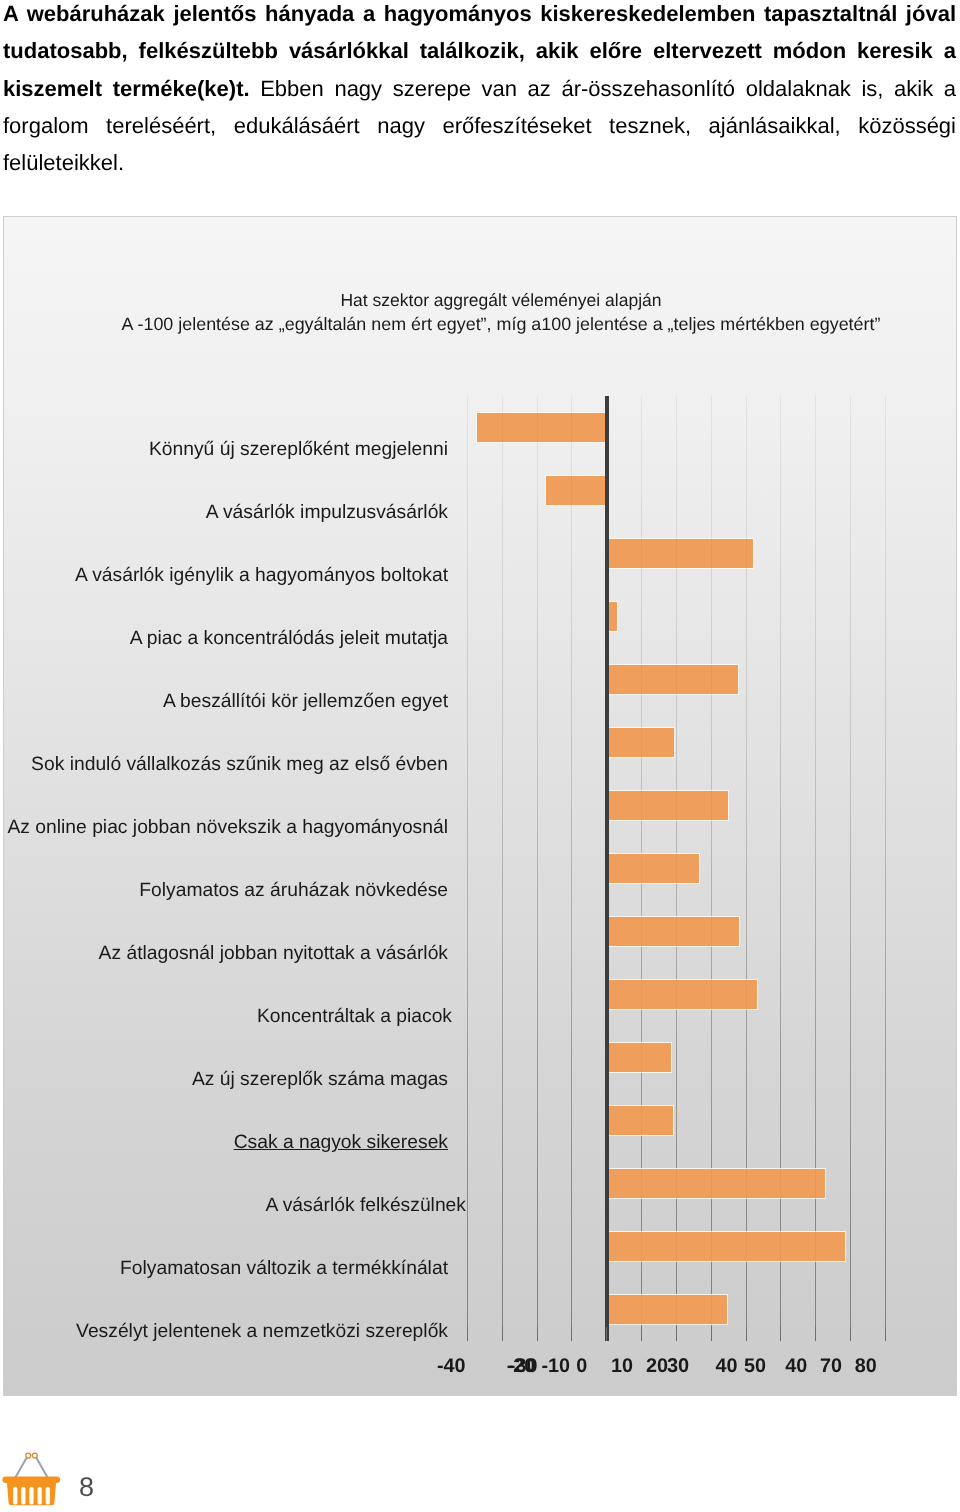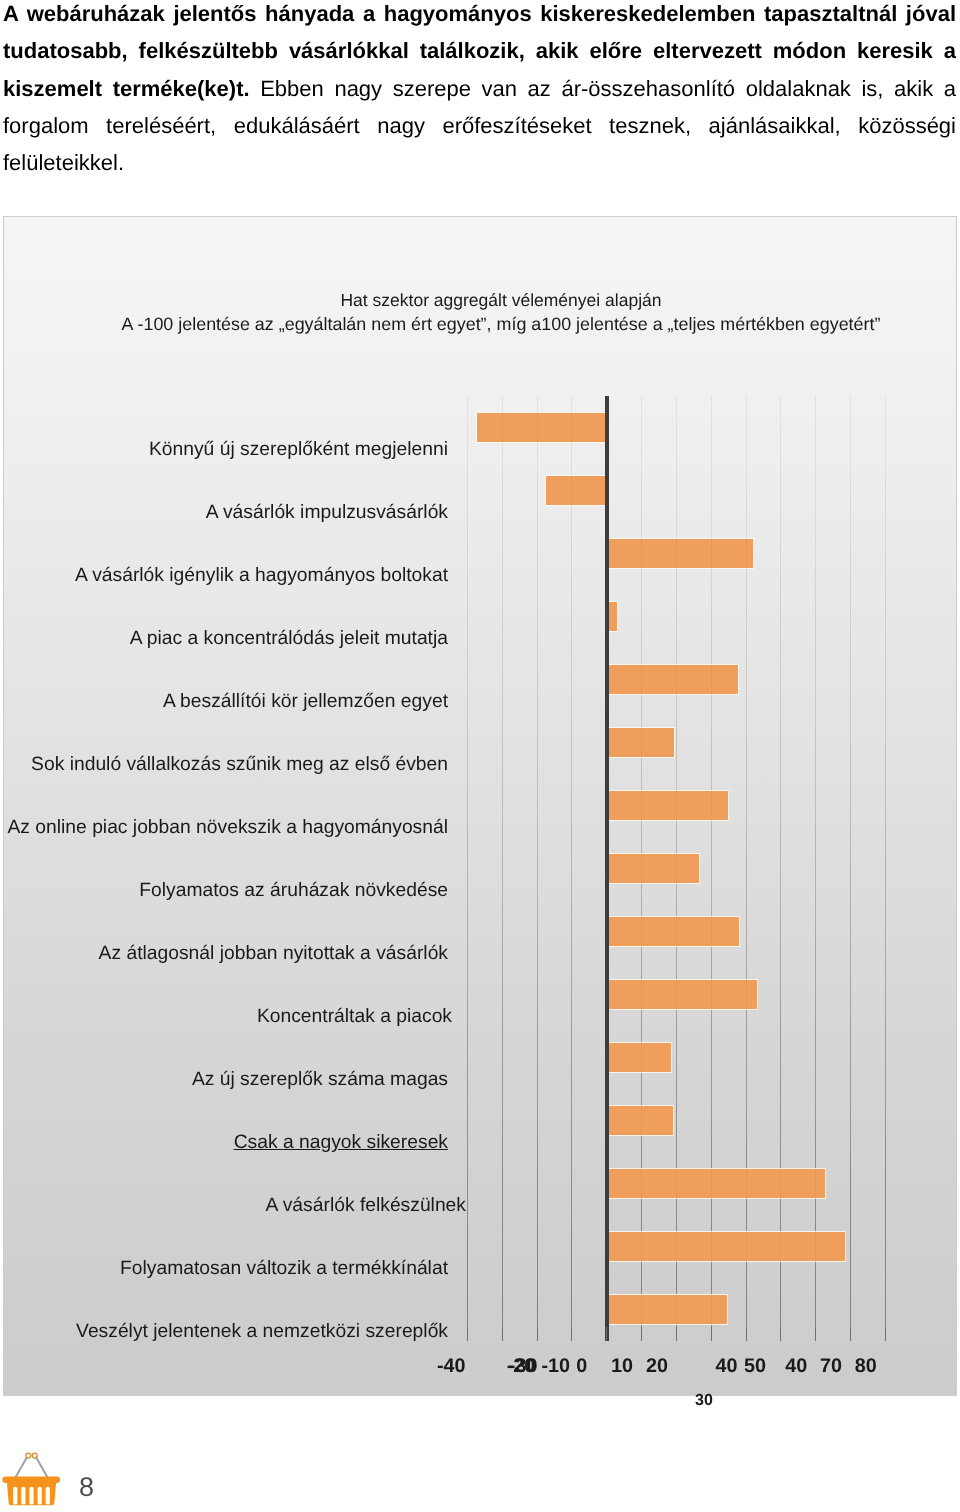--- a/index.html
+++ b/index.html
@@ -159,21 +159,21 @@
         <div class="ticklabel" style="left: 502.633px; width: 84px; top: 1138px; font-size: 19.8px;">-20</div>
         <div class="tick" style="left: 567px; top: 1110px; height: 14px;"></div>
         <div class="ticklabel" style="left: 537.45px; width: 60px; top: 1138px; font-size: 19.8px;">-10</div>
         <div class="tick" style="left: 602px; top: 1110px; height: 14px;"></div>
         <div class="ticklabel" style="left: 572.267px; width: 60px; top: 1138px; font-size: 19.8px;">0</div>
         <div class="tick" style="left: 637px; top: 1110px; height: 14px;"></div>
         <div class="ticklabel" style="left: 607.083px; width: 60px; top: 1138px; font-size: 19.8px;">10</div>
         <div class="tick" style="left: 672px; top: 1110px; height: 14px;"></div>
         <div class="ticklabel" style="left: 641.9px; width: 60px; top: 1138px; font-size: 19.8px;">20</div>
         <div class="tick" style="left: 707px; top: 1110px; height: 14px;"></div>
-        <div class="ticklabel" style="left: 691px; width: 60px; top: 1138px; font-size: 16px; margin-top: 37px;">30</div>
+        <div class="ticklabel" style="left: 663px; width: 60px; top: 1138px; font-size: 20px;">30</div>
         <div class="tick" style="left: 742px; top: 1110px; height: 14px;"></div>
         <div class="ticklabel" style="left: 711.533px; width: 60px; top: 1138px; font-size: 19.8px;">40</div>
         <div class="tick" style="left: 776px; top: 1110px; height: 14px;"></div>
         <div class="ticklabel" style="left: 740px; width: 60px; top: 1138px; font-size: 19.8px;">50</div>
         <div class="tick" style="left: 811px; top: 1110px; height: 14px;"></div>
         <div class="ticklabel" style="left: 781.167px; width: 60px; top: 1138px; font-size: 19.8px;">40</div>
         <div class="tick" style="left: 846px; top: 1110px; height: 14px;"></div>
         <div class="ticklabel" style="left: 815.983px; width: 60px; top: 1138px; font-size: 19.8px;">70</div>
         <div class="tick" style="left: 881px; top: 1110px; height: 14px;"></div>
         <div class="ticklabel" style="left: 850.8px; width: 60px; top: 1138px; font-size: 19.8px;">80</div>

